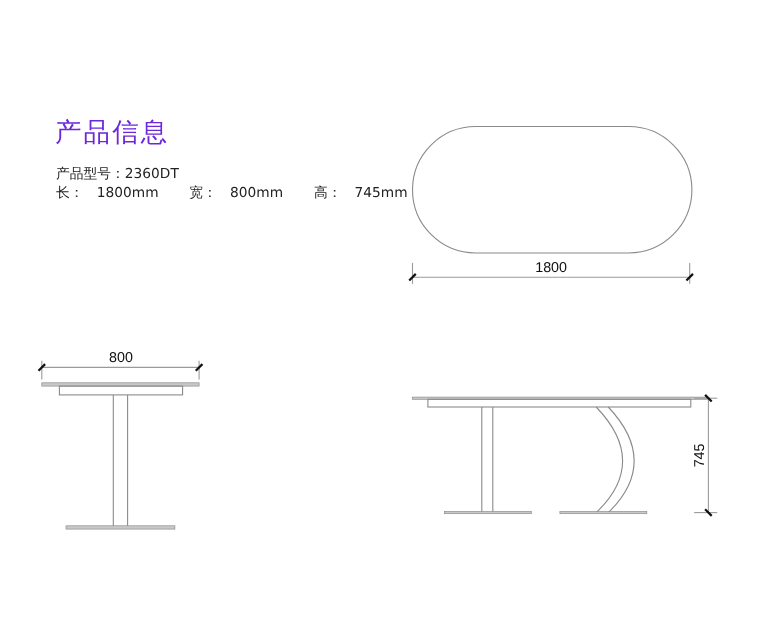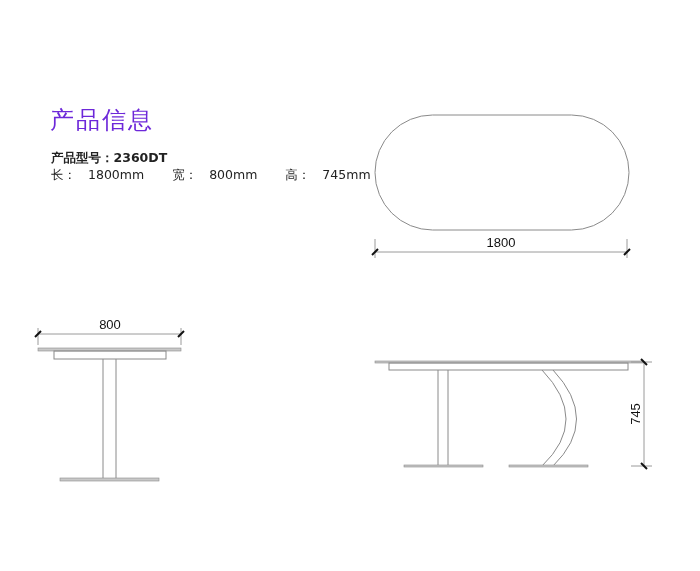--- a/index.html
+++ b/index.html
@@ -1,20 +1,20 @@
 <!DOCTYPE html>
 <html><head>
   <meta charset="utf-8">
   <style>
     html, body { margin: 0; padding: 0; }
     body { width: 700px; height: 571px; background: #ffffff; position: relative; overflow: hidden;
       font-family: "DejaVu Sans", "Liberation Sans", sans-serif; color: #111; }
     .title { position: absolute; left: 50px; top: 104px; font-size: 24px; font-weight: normal; letter-spacing: 2px; color: #6d28d9; }
     .line { position: absolute; left: 51px; font-size: 12.5px; color: #222; }
-    .l1 { top: 150px; font-weight: bold; }
+    .l1 { top: 150px; }
     .l2 { top: 167px; }
     .l2 span { margin-right: 12px; }
     svg { position: absolute; left: 0; top: 0; }
     .dimtext { font-family: "Liberation Sans", sans-serif; font-size: 13px; fill: #111; }
   </style>
 </head>
 <body>
 
 <div class="title">产品信息</div>
 <div class="line l1">

